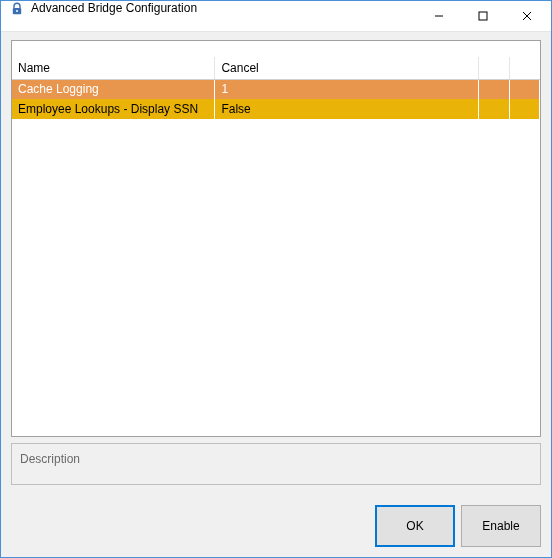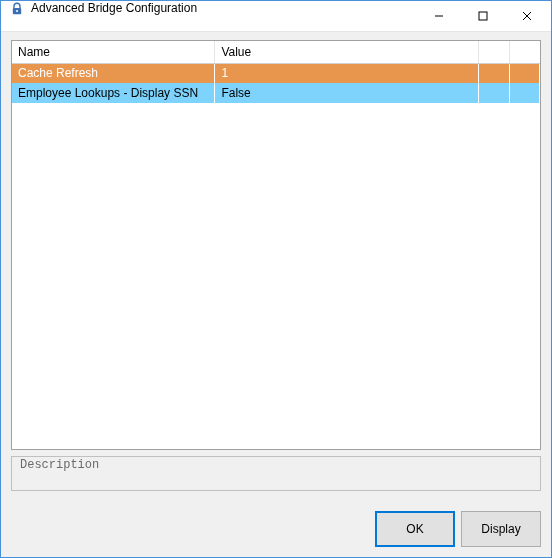--- a/index.html
+++ b/index.html
@@ -63,20 +63,21 @@
     flex: 1;
     background: #fff;
     border: 1px solid #a0a0a0;
     position: relative;
     overflow: hidden;
   }
   table.grid {
     width: 100%;
     border-collapse: collapse;
     table-layout: fixed;
+    margin-top: 16px;
   }
   .grid thead th {
     background: #fff;
     text-align: left;
     font-weight: normal;
     font-size: 12px;
     height: 22px;
     padding: 0 6px;
     border-bottom: 1px solid #d0d0d0;
     border-right: 1px solid #e5e5e5;
@@ -96,48 +97,47 @@
     overflow: hidden;
   }
   tr.row-selected td {
     background: #e8954e;
     color: #fff;
   }
   tr.row-alt td {
     background: #eceaf6;
   }
   tr.row-normal td {
-    background: #7dd3fc;
+    background: #eab308;
   }
   .desc-panel {
     margin-top: 6px;
     border: 1px solid #c0c0c0;
     background: #f0f0f0;
-    padding: 1px 8px 18px 8px;
-    font-family: Liberation Mono, monospace;
+    padding: 8px 8px 18px 8px;
   }
   .desc-panel .desc-heading {
     font-size: 12px;
     color: #6a6a6a;
   }
   .desc-panel .desc-body {
     font-size: 12px;
     color: #000;
     line-height: 1.35;
     margin-top: 1px;
   }
   .button-row {
     display: flex;
     justify-content: flex-end;
     gap: 6px;
     margin-top: 20px;
   }
   .btn {
     min-width: 80px;
-    height: 36px;
+    height: 42px;
     background: #e1e1e1;
     border: 1px solid #adadad;
     font-size: 12px;
     font-family: inherit;
     cursor: default;
     padding: 0 14px;
   }
   .btn.default {
     border: 1px solid #0078d7;
     outline: 1px solid #0078d7;
@@ -183,46 +183,46 @@
       <table class="grid">
         <colgroup>
           <col id="col-name" style="width: 200px;">
           <col id="col-value" style="width: 260px;">
           <col id="col-sp1" style="width: 30px;">
           <col id="col-sp2" style="width: 30px;">
         </colgroup>
         <thead>
           <tr>
             <th>Name</th>
-            <th>Value</th>
+            <th>Cancel</th>
             <th></th>
             <th></th>
           </tr>
         </thead>
         <tbody id="grid-body">
         <tr class="row-selected">
-              <td>Cache Refresh</td>
+              <td>Cache Logging</td>
               <td>1</td>
               <td></td>
               <td></td>
             </tr>
             <tr class="row-normal">
               <td>Employee Lookups - Display SSN</td>
               <td>False</td>
               <td></td>
               <td></td>
             </tr>
           </tbody>
       </table>
     </div>
 
     <div class="desc-panel">
       <div class="desc-heading">Description</div>
     </div>
 
     <div class="button-row">
       <button class="btn default">OK</button>
-      <button class="btn">Display</button>
+      <button class="btn">Enable</button>
     </div>
 
   </div>
 
 </div>
 
 </body></html>

